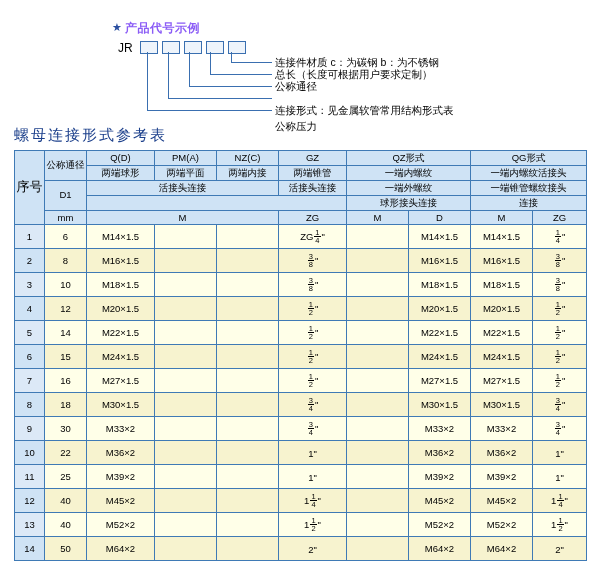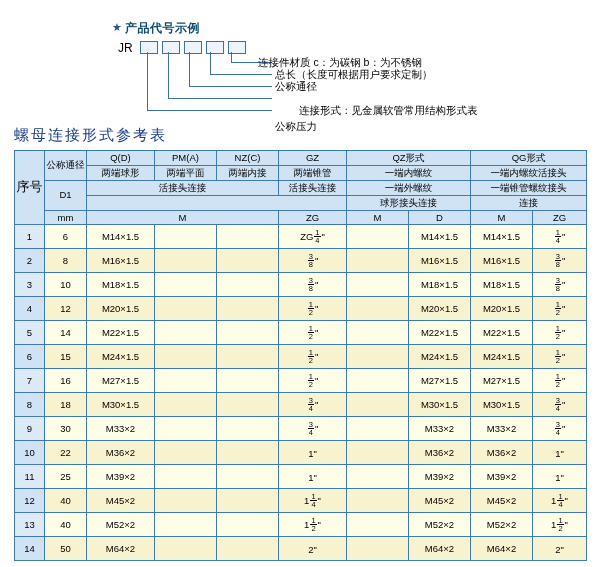--- a/index.html
+++ b/index.html
@@ -21,21 +21,21 @@
     left:112px;top:22px;
     color:#2b4fa0;
     font-size:11px;
     line-height:11px;
   }
   .legend-title{
     position:absolute;
     left:125px;top:20px;
     font-size:12px;
     font-weight:bold;
-    color:#0c4a6e;
+    color:#8b5cf6;
     letter-spacing:0.5px;
   }
   .jr{
     position:absolute;
     left:118px;top:41px;
     font-size:12px;
     color:#000000;
   }
   .boxes{
     position:absolute;
@@ -138,25 +138,25 @@
 
   <div class="vline" style="left:189px;top:52px;height:34px;"></div>
   <div class="hline" style="left:189px;top:86px;width:83px;"></div>
 
   <div class="vline" style="left:210px;top:52px;height:22px;"></div>
   <div class="hline" style="left:210px;top:74px;width:62px;"></div>
 
   <div class="vline" style="left:231px;top:52px;height:10px;"></div>
   <div class="hline" style="left:231px;top:62px;width:41px;"></div>
 
-  <span class="legend-label" style="left:258px;top:56px;">连接件材质  c：为碳钢  b：为不锈钢</span>
+  <span class="legend-label" style="left:275px;top:56px;">连接件材质  c：为碳钢  b：为不锈钢</span>
   <span class="legend-label" style="left:275px;top:68px;">总长（长度可根据用户要求定制）</span>
   <span class="legend-label" style="left:275px;top:80px;">公称通径</span>
   <span class="legend-label" style="left:275px;top:92px;margin-top:28px;">公称压力</span>
-  <span class="legend-label" style="left:275px;top:104px;margin-left:24px;">连接形式：见金属软管常用结构形式表</span>
+  <span class="legend-label" style="left:275px;top:104px;">连接形式：见金属软管常用结构形式表</span>
 </div>
 
 <div class="section-title">螺母连接形式参考表</div>
 
 <div id="tbl-wrap">
 <table>
   <colgroup>
     <col style="width:30px">
     <col style="width:42px">
     <col style="width:68px">

